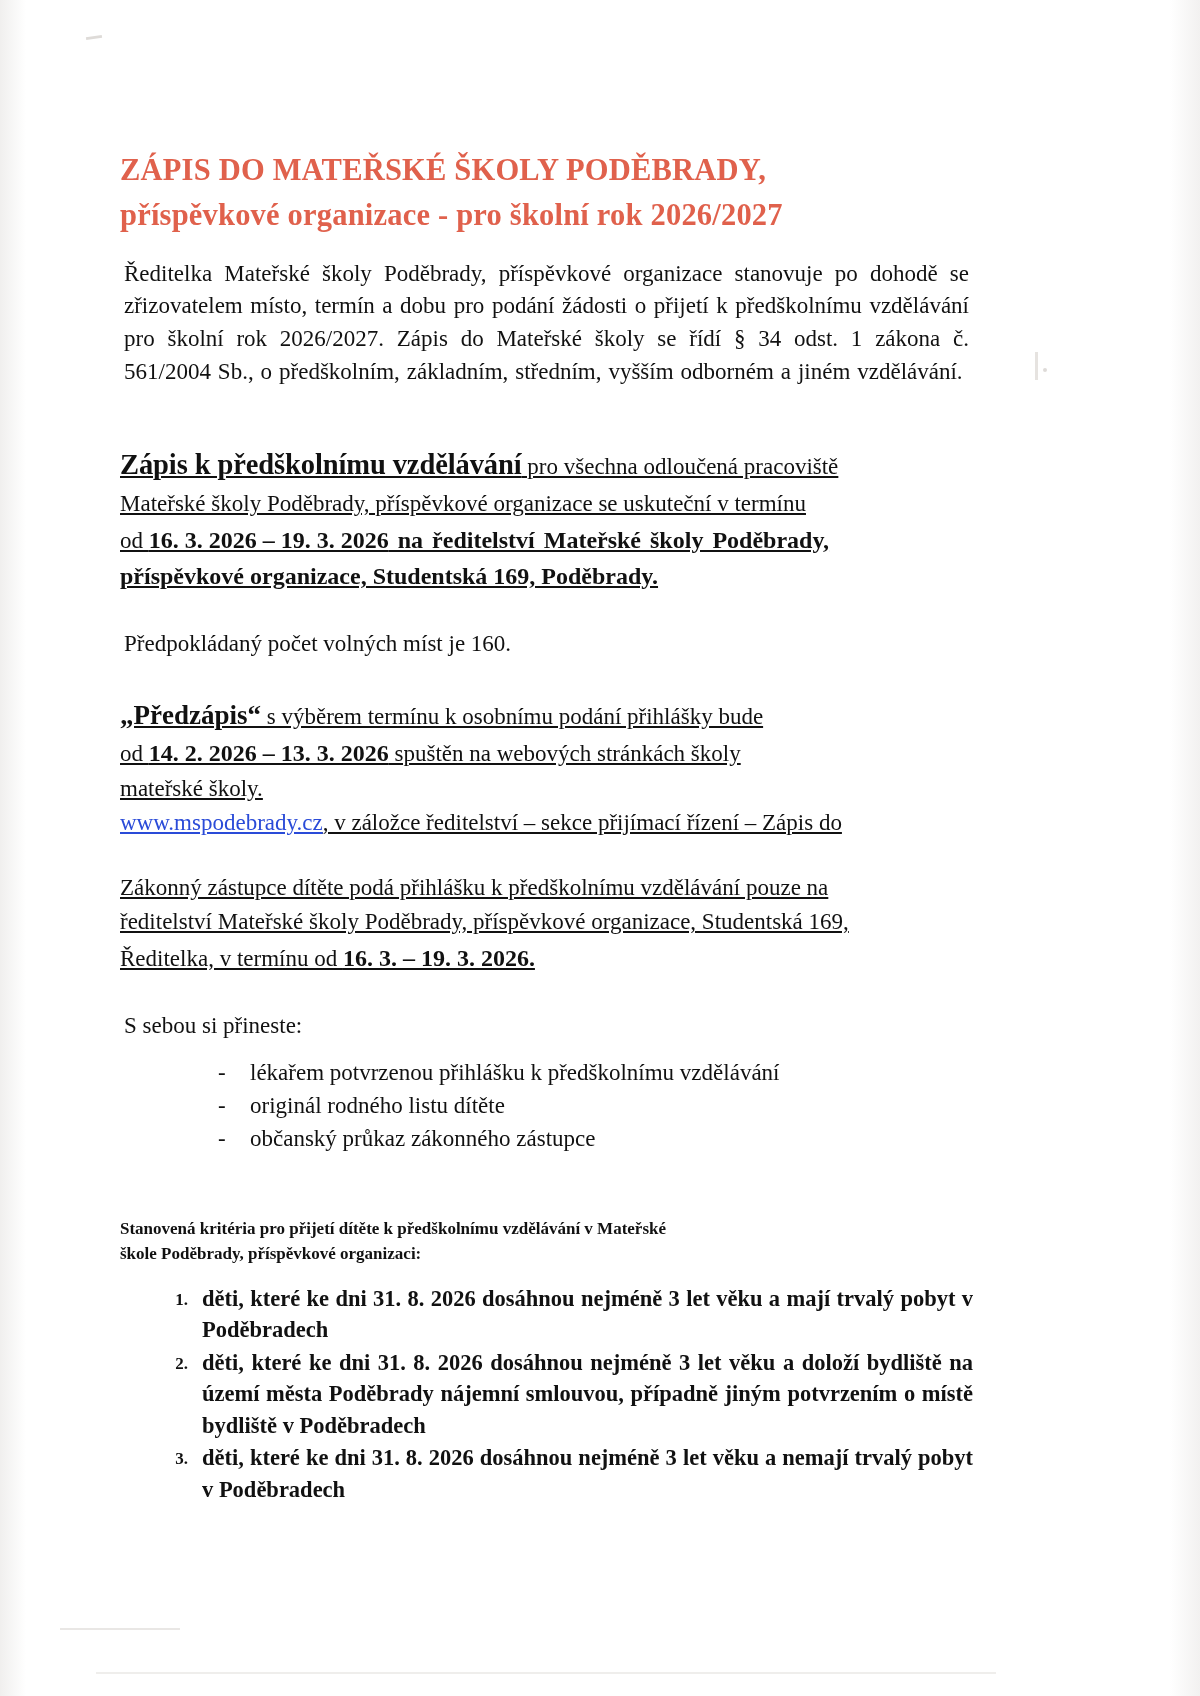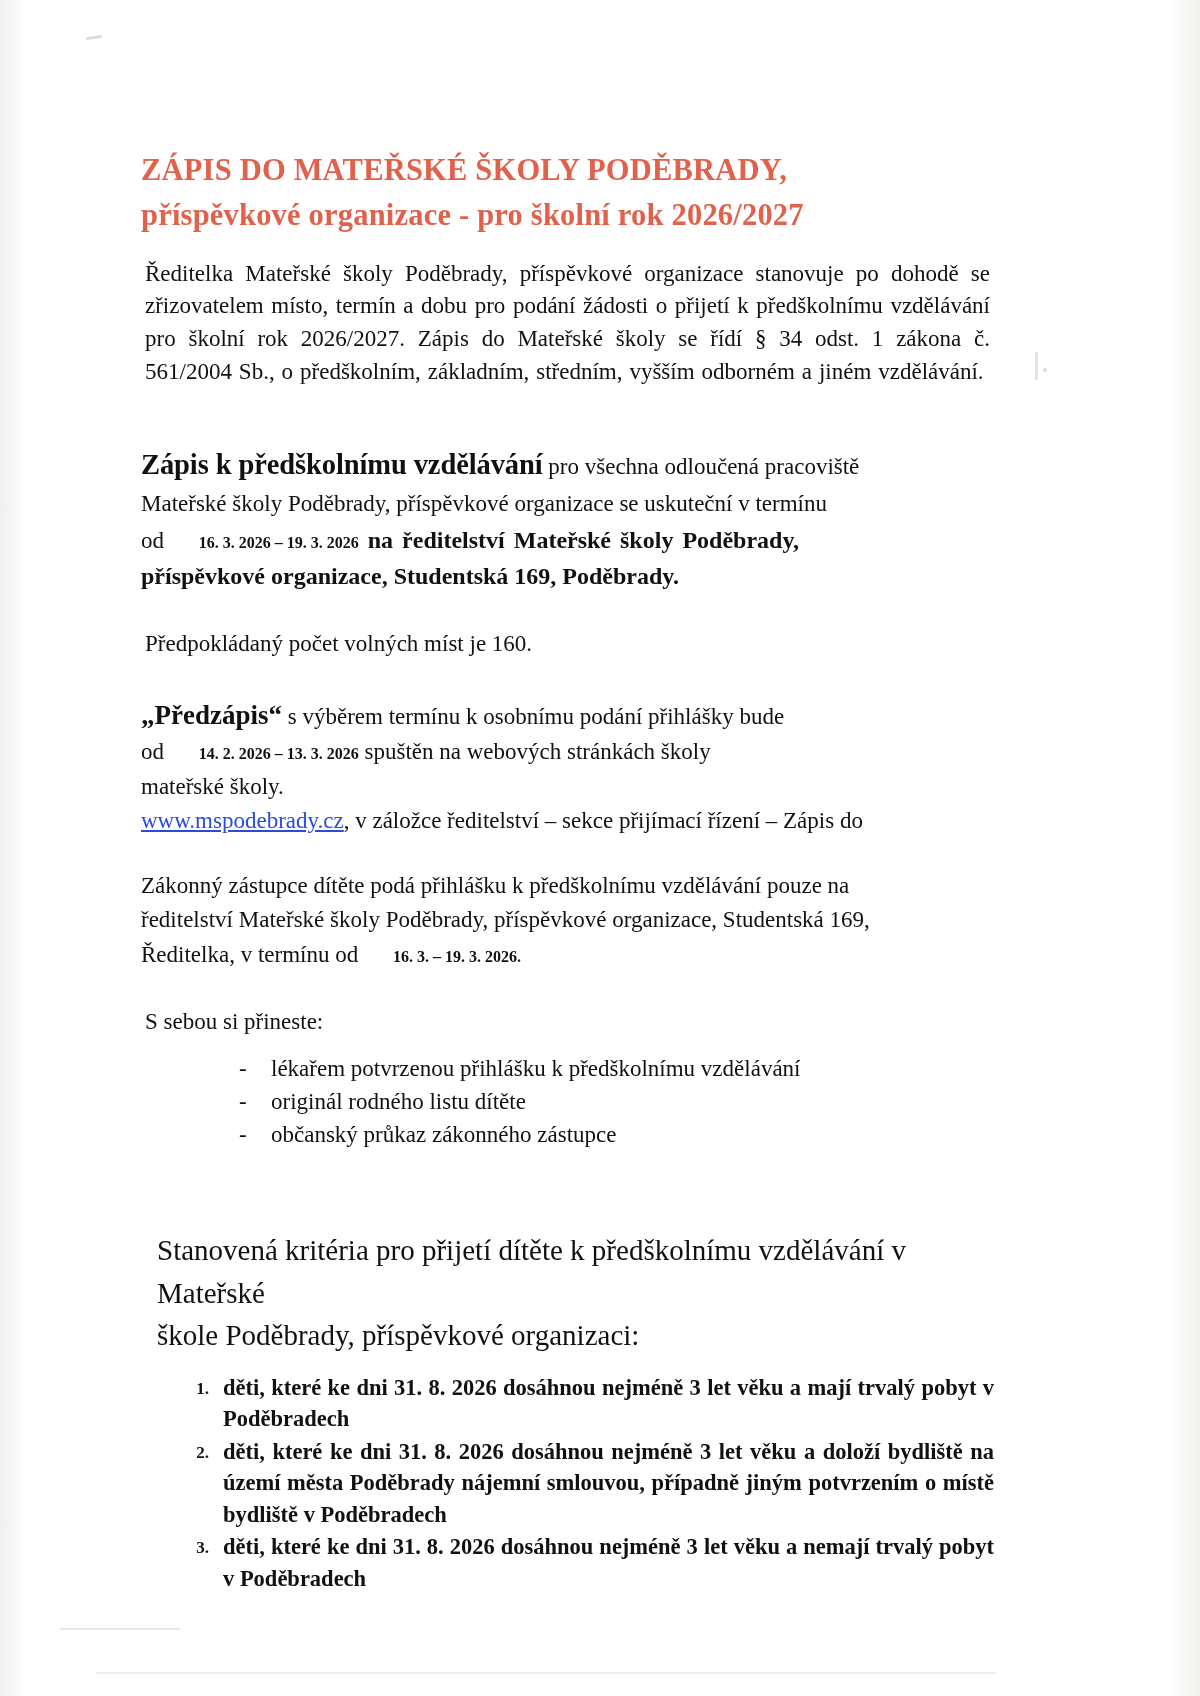--- a/index.html
+++ b/index.html
@@ -46,21 +46,21 @@
 
   .page {
     position: absolute;
     left: 0; top: 0;
     width: 1200px;
     height: 1696px;
   }
 
   .content {
     position: absolute;
-    left: 141px;
+    left: 120px;
     top: 148px;
     width: 853px;
   }
 
   
   .doc-title {
     color: #e0614c;
     font-family: "Liberation Serif", "DejaVu Serif", serif;
     font-weight: bold;
     font-size: 30.5px;
@@ -87,33 +87,33 @@
 
   .gap-lg { height: 52px; }
   .gap-md { height: 30px; }
   .gap-xl { height: 62px; }
 
   
   .block-enroll {
     font-size: 23px;
     line-height: 1.5;
     margin: 0;
+    text-decoration: underline;
   }
   .lead-strong {
     font-weight: bold;
     font-size: 28.5px;
     letter-spacing: -0.1px;
   }
   .line {
     display: block;
   }
   .bigdate {
     font-weight: bold;
-    font-size: 16px;
-    margin-left: 29px;
+    font-size: 24px;
   }
   .wide-bold {
     font-weight: bold;
     font-size: 24px;
     word-spacing: 3px;
     margin-top: 40px;
   }
   .wide-bold2 {
     font-weight: bold;
     font-size: 24px;
@@ -142,24 +142,24 @@
     display: flex;
     gap: 22px;
   }
   ul.dash-list .dash {
     width: 10px;
     flex: 0 0 auto;
   }
 
   
   .criteria-head {
-    font-weight: normal;
-    font-size: 29px;
+    font-weight: bold;
+    font-size: 17px;
     line-height: 1.45;
-    margin: 16px;
+    margin: 0;
   }
   ol.criteria-list {
     list-style: none;
     counter-reset: crit;
     margin: 16px 0 0 0;
     padding: 0 0 0 40px;
     font-size: 22.5px;
     font-weight: bold;
     line-height: 1.40;
   }

